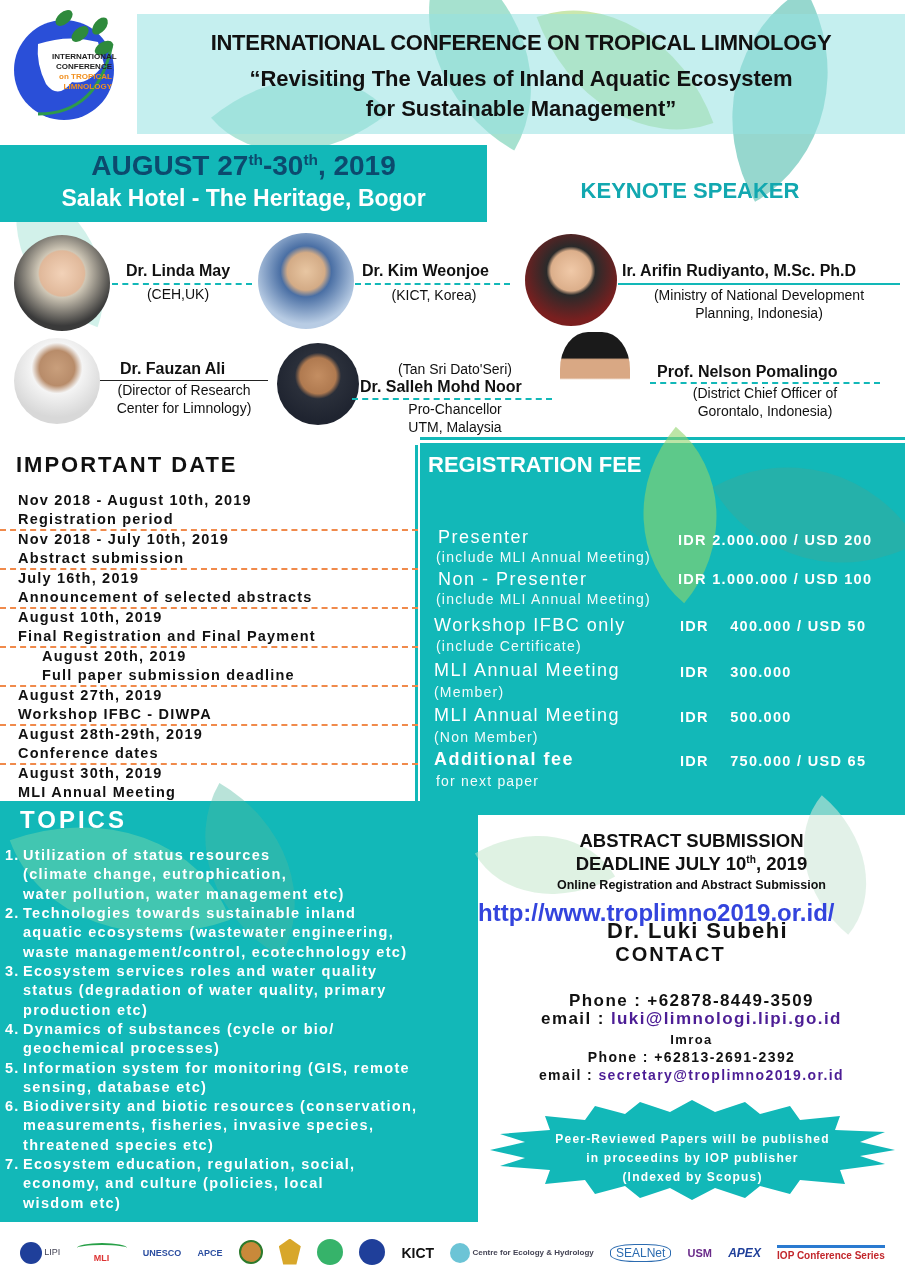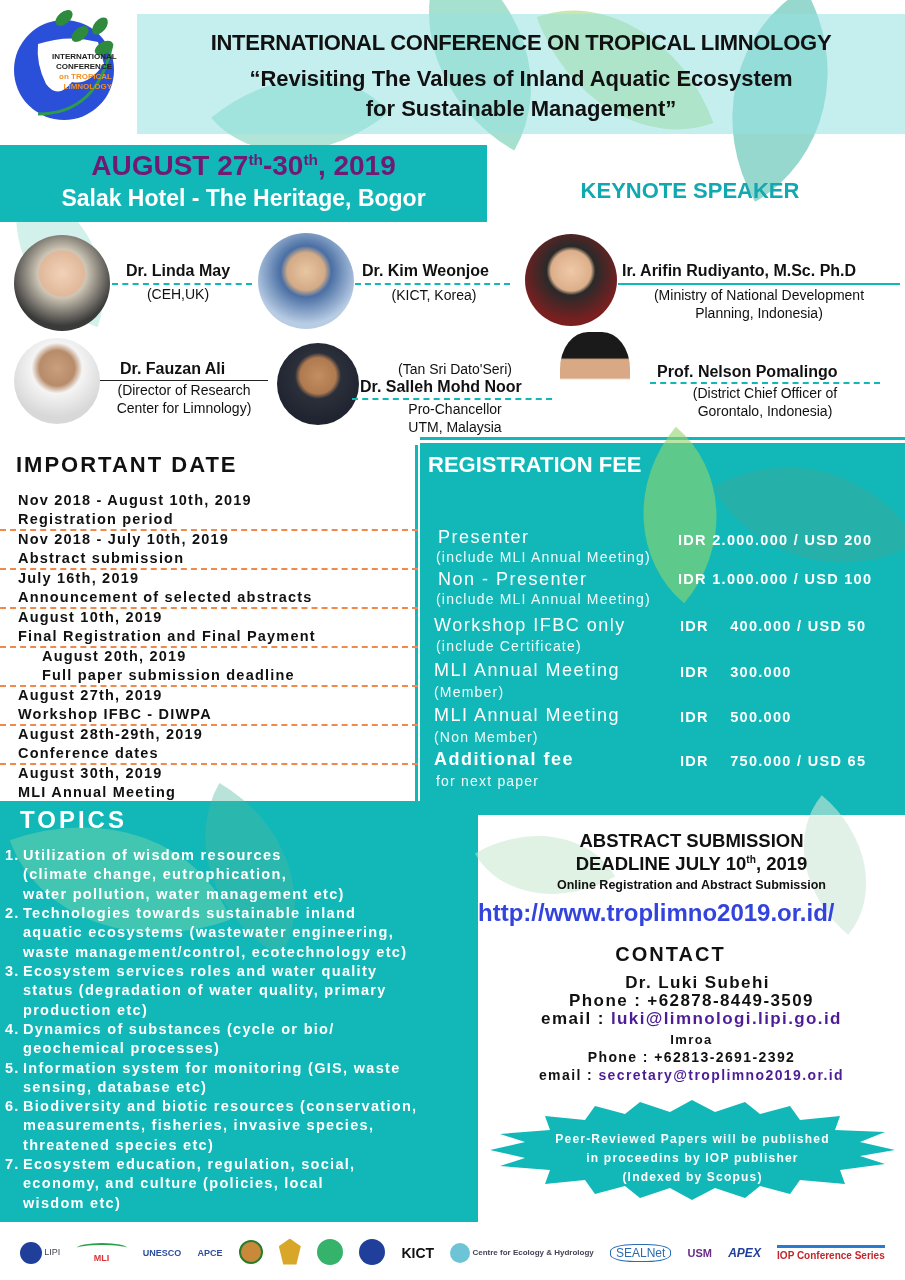--- a/index.html
+++ b/index.html
@@ -7,21 +7,21 @@
          font-family:"Liberation Sans", sans-serif; }
   .abs { position:absolute; }
   .teal { background:#12b8b8; }
   
   .leaf { position:absolute; border-radius:0 100% 0 100%; opacity:0.55; }
   
   .title-band { left:137px; top:14px; width:768px; height:120px; background:rgba(150,225,225,0.55); }
   .title-line1 { left:137px; top:30px; width:768px; text-align:center; font-weight:bold; font-size:22px; color:#111; letter-spacing:-0.3px; }
   .title-line2 { left:137px; top:64px; width:768px; text-align:center; font-weight:bold; font-size:22px; color:#111; line-height:30px; }
   .date-box { left:0; top:145px; width:487px; height:77px; }
-  .date-line1 { left:0; top:150px; width:487px; text-align:center; color:#701a75; font-weight:bold; font-size:28px; }
+  .date-line1 { left:0; top:150px; width:487px; text-align:center; color:#0c4a6e; font-weight:bold; font-size:28px; }
   .date-line2 { left:0; top:185px; width:487px; text-align:center; color:#fff; font-weight:bold; font-size:23px; }
   sup { font-size:0.55em; vertical-align:super; line-height:0; }
   .keynote { left:540px; top:178px; width:300px; text-align:center; color:#12a8b0; font-weight:bold; font-size:22px; }
   
   .photo { position:absolute; border-radius:50%; overflow:hidden; }
   .sp-name { position:absolute; font-weight:bold; font-size:16px; color:#111; white-space:nowrap; }
   .sp-aff { position:absolute; font-size:14px; color:#111; text-align:center; line-height:18px; }
   .dash { position:absolute; height:0; border-top:2px dashed #12b8b8; }
   
   .dates-panel { left:0; top:445px; width:418px; height:356px; background:#fff; border-right:3px solid #12b8b8; }
@@ -206,40 +206,40 @@
 <div class="date-item" style="top:764px;">
     <div>August 30th, 2019</div>
     <div>MLI Annual Meeting</div>
   </div>
 
 <div class="abs teal topics-panel"></div>
 <div class="leaf" style="left:30px;top:805px;width:180px;height:150px;background:#7fd6a8;transform:rotate(-20deg);opacity:0.45"></div>
 <div class="leaf" style="left:180px;top:810px;width:140px;height:120px;background:#4fb8a0;transform:rotate(30deg);opacity:0.4"></div>
 <div class="abs topics-title">TOPICS</div>
 
-<div class="topic" style="top:846px;"><span class="num">1.</span><span class="txt"><div>Utilization of wisdom resources</div><div>(climate change, eutrophication,</div><div>water pollution, water management etc)</div></span></div>
+<div class="topic" style="top:846px;"><span class="num">1.</span><span class="txt"><div>Utilization of status resources</div><div>(climate change, eutrophication,</div><div>water pollution, water management etc)</div></span></div>
 <div class="topic" style="top:904px;"><span class="num">2.</span><span class="txt"><div>Technologies towards sustainable inland</div><div>aquatic ecosystems (wastewater engineering,</div><div>waste management/control, ecotechnology etc)</div></span></div>
 <div class="topic" style="top:962px;"><span class="num">3.</span><span class="txt"><div>Ecosystem services roles and water quality</div><div>status (degradation of water quality, primary</div><div>production etc)</div></span></div>
 <div class="topic" style="top:1020px;"><span class="num">4.</span><span class="txt"><div>Dynamics of substances  (cycle or bio/</div><div>geochemical processes)</div></span></div>
-<div class="topic" style="top:1059px;"><span class="num">5.</span><span class="txt"><div>Information system for monitoring (GIS, waste</div><div>sensing, database etc)</div></span></div>
+<div class="topic" style="top:1059px;"><span class="num">5.</span><span class="txt"><div>Information system for monitoring (GIS, remote</div><div>sensing, database etc)</div></span></div>
 <div class="topic" style="top:1097px;"><span class="num">6.</span><span class="txt"><div>Biodiversity and biotic resources (conservation,</div><div>measurements, fisheries, invasive species,</div><div>threatened species etc)</div></span></div>
 <div class="topic" style="top:1155px;"><span class="num">7.</span><span class="txt"><div>Ecosystem education, regulation, social,</div><div>economy, and culture (policies, local</div><div>wisdom etc)</div></span></div>
 
 <div class="abs contact-panel"></div>
 <div class="leaf" style="left:490px;top:820px;width:110px;height:90px;background:#bfe5c8;transform:rotate(-30deg);opacity:0.5"></div>
 <div class="leaf" style="left:780px;top:820px;width:110px;height:90px;background:#cfe8d8;transform:rotate(40deg);opacity:0.6"></div>
 <div class="abs abs-title">
   <div>ABSTRACT SUBMISSION</div>
   <div><span>DEADLINE JULY 10</span><sup>th</sup><span>, 2019</span></div>
 </div>
 <div class="abs abs-sub">Online Registration and Abstract Submission</div>
 <a class="abs abs-url" style="text-decoration:none;">http://www.troplimno2019.or.id/</a>
 
 <div class="abs contact-title">CONTACT</div>
-<div class="c-line" style="top:973px;font-size:17px;padding-left:12px;">Dr. Luki Subehi</div>
+<div class="c-line" style="top:918px;font-size:22px;padding-left:12px;">Dr. Luki Subehi</div>
 <div class="c-line" style="top:991px;font-size:17px;"><span>Phone  : </span><span>+62878-8449-3509</span></div>
 <div class="c-line" style="top:1009px;font-size:17px;"><span>email   : </span><a class="link">luki@limnologi.lipi.go.id</a></div>
 <div class="c-line" style="top:1032px;font-size:13px;">Imroa</div>
 <div class="c-line" style="top:1049px;font-size:14px;"><span>Phone : </span><span>+62813-2691-2392</span></div>
 <div class="c-line" style="top:1067px;font-size:14px;"><span>email  : </span><a class="link">secretary@troplimno2019.or.id</a></div>
 
 <svg class="abs star" viewBox="0 0 405 100" preserveAspectRatio="none">
   <polygon fill="#12b8b8" points="202,0 225,12 255,2 270,14 300,6 310,20 350,16 345,30 395,32 370,42 405,50 370,56 395,64 350,70 355,84 310,80 300,94 270,86 255,98 225,88 202,100 180,88 150,98 135,86 105,94 95,80 55,84 60,70 10,66 35,58 0,50 35,42 10,34 60,30 55,16 95,20 105,6 135,14 150,2 180,12"></polygon>
 </svg>
 <div class="abs star-text">

